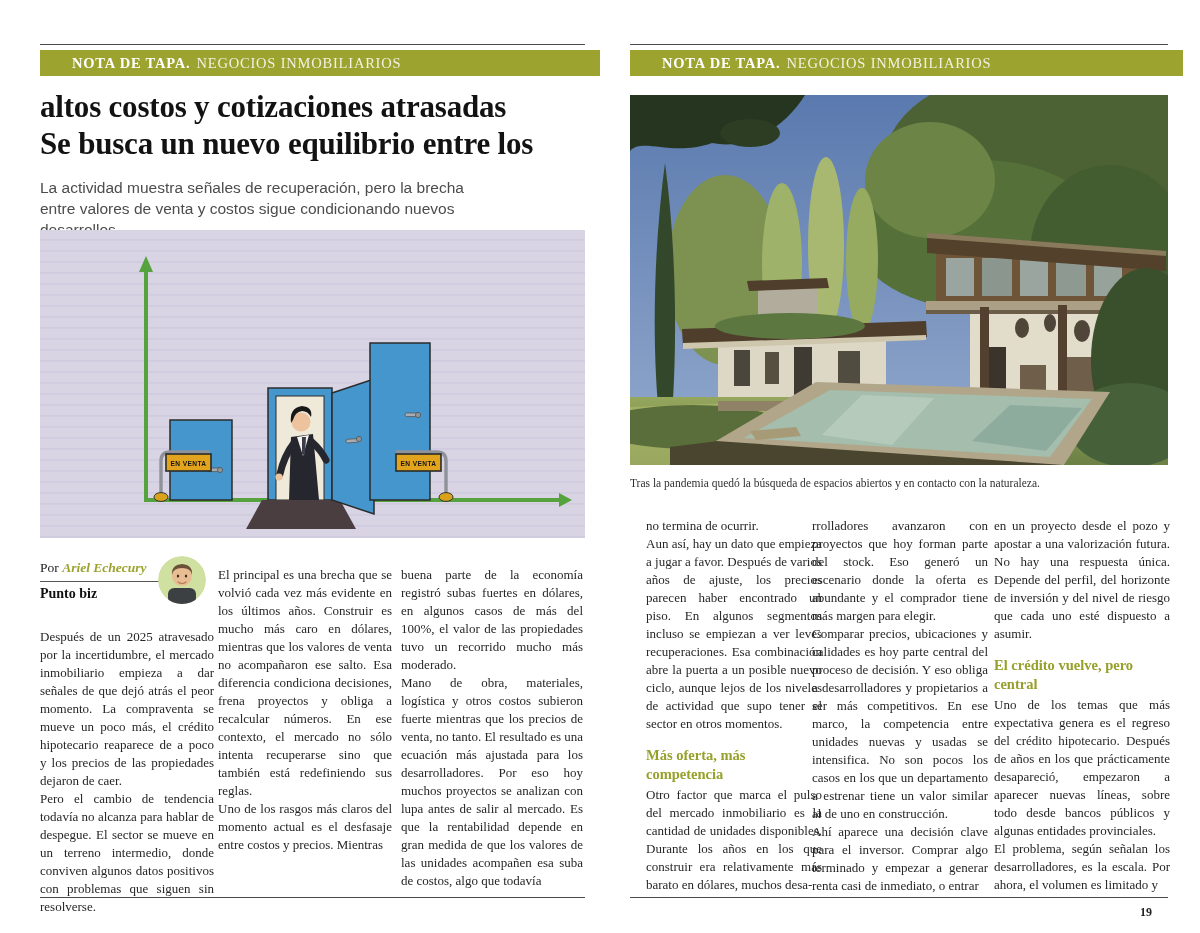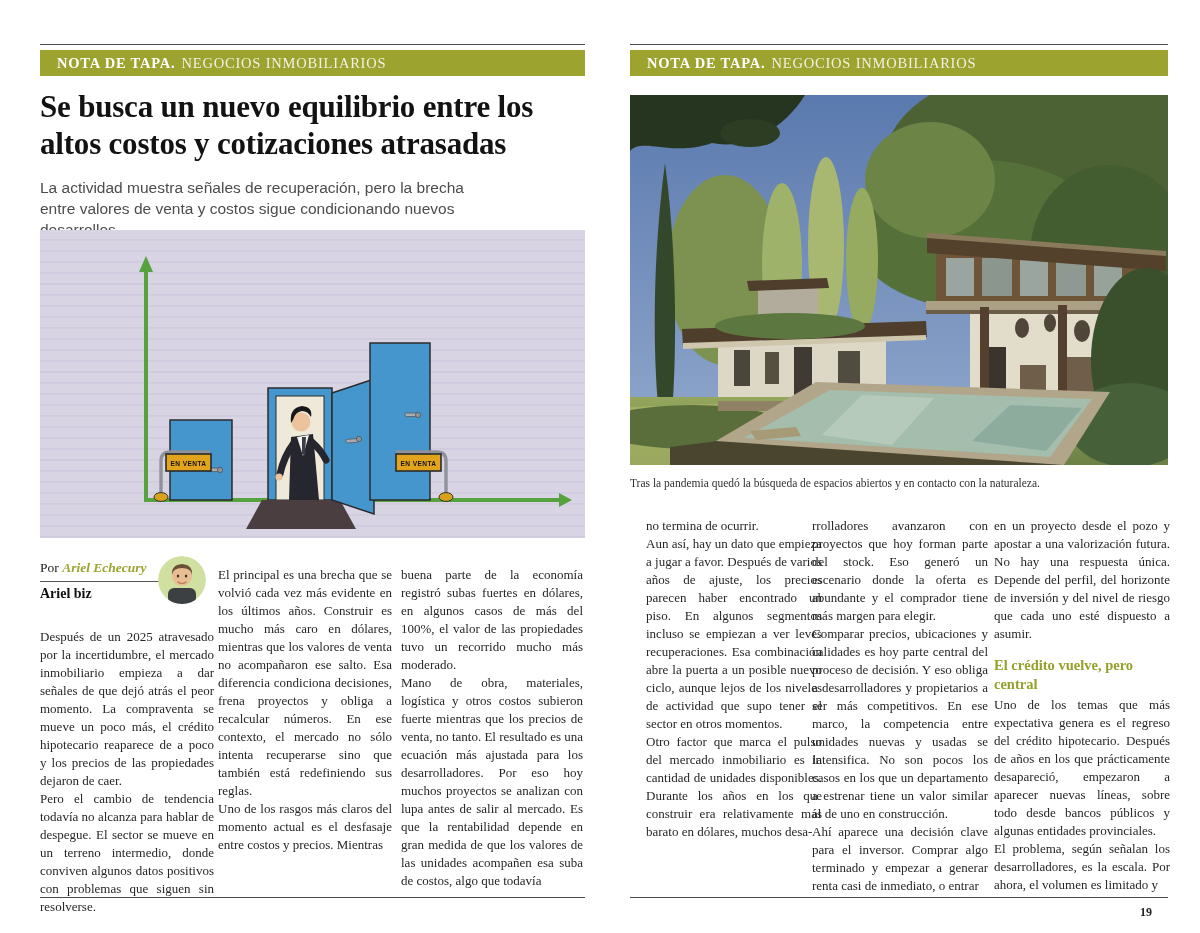--- a/index.html
+++ b/index.html
@@ -4,21 +4,21 @@
 <style>
   html,body{margin:0;padding:0;}
   body{
     width:1200px;height:933px;position:relative;background:#ffffff;
     font-family:"Liberation Serif",serif;color:#222;overflow:hidden;
   }
   .abs{position:absolute;}
   .toprule{height:1px;background:#4a4a4a;}
   .botrule{height:1px;background:#4a4a4a;}
   .kicker{
-    background:#9ca32e;height:26px;line-height:27px;padding-left:17px;
+    background:#9ca32e;height:26px;line-height:27px;padding-left:32px;
     font-family:"Liberation Serif",serif;font-size:14.5px;letter-spacing:.8px;
     color:#ffffff;white-space:nowrap;
   }
   .kicker .kb{font-weight:700;}
   .kicker .kl{color:#f3f1e2;margin-left:6px;}
   .headline{
     font-weight:700;font-size:31px;line-height:37px;color:#121212;
     letter-spacing:-.2px;
   }
   .subtitle{
@@ -51,22 +51,22 @@
 
 <div class="abs" style="left:0;top:0;width:600px;height:933px;">
 
   <div class="abs toprule" style="left:40px;top:44px;width:545px;"></div>
 
   <div class="abs kicker" style="left:40px;top:50px;width:528px;">
     <span class="kb">NOTA DE TAPA.</span><span class="kl">NEGOCIOS INMOBILIARIOS</span>
   </div>
 
   <div class="abs headline" style="left:40px;top:88px;width:545px;">
+    <div>altos costos y cotizaciones atrasadas</div>
     <div>Se busca un nuevo equilibrio entre los</div>
-    <div>altos costos y cotizaciones atrasadas</div>
   </div>
 
   <div class="abs subtitle" style="left:40px;top:177px;width:438px;">La actividad muestra señales de recuperación, pero la brecha entre valores de venta y costos sigue condicionando nuevos desarrollos.</div>
 
   <div class="abs illus" style="left:40px;top:230px;width:545px;height:308px;">
     <svg viewBox="0 0 545 308" width="545" height="308">
       <defs>
         <pattern id="stripes" width="12" height="11" patternUnits="userSpaceOnUse">
           <rect width="12" height="11" fill="#d8d4e4"></rect>
           <rect y="9.2" width="12" height="1.4" fill="#cec9de"></rect>
@@ -136,21 +136,21 @@
       </g>
     </svg>
   </div>
 
   <div class="abs byline" style="left:40px;top:560px;width:176px;">
     <div>
       <span class="por">Por</span>
       <span class="author">Ariel Echecury</span>
     </div>
     <div class="rule"></div>
-    <div class="outlet">Ariel biz</div>
+    <div class="outlet">Punto biz</div>
   </div>
   <div class="abs avatar" style="left:158px;top:556px;">
     <svg viewBox="0 0 48 48" width="48" height="48">
       <circle cx="24" cy="24" r="24" fill="#cfe0a0"></circle>
       <rect x="10" y="32" width="28" height="16" rx="6" fill="#3c4043"></rect>
       <circle cx="24" cy="20" r="10" fill="#e9bd93"></circle>
       <path d="M14,19 Q13,9 24,8 Q35,9 34,19 Q33,12 24,12 Q15,12 14,19 Z" fill="#6b5137"></path>
       <ellipse cx="20" cy="20" rx="1.2" ry="1.5" fill="#3a2d20"></ellipse>
       <ellipse cx="28" cy="20" rx="1.2" ry="1.5" fill="#3a2d20"></ellipse>
       <path d="M20,26 Q24,29 28,26" fill="none" stroke="#b07a54" stroke-width="1.2" stroke-linecap="round"></path>
@@ -269,20 +269,21 @@
         <polygon points="120,336 166,332 171,341 126,345" fill="#a79a76"></polygon>
       </g>
     </svg>
   </div>
 
   <div class="abs caption" style="left:30px;top:477px;width:520px;">Tras la pandemia quedó la búsqueda de espacios abiertos y en contacto con la naturaleza.</div>
 
   <div class="abs col" style="left:46px;top:517px;width:176px;">
     <p>no termina de ocurrir.</p>
     <p>Aun así, hay un dato que empieza a jugar a favor. Después de varios años de ajuste, los precios parecen haber encontrado un piso. En algunos segmentos incluso se empiezan a ver leves recuperaciones. Esa combinación abre la puerta a un posible nuevo ciclo, aunque lejos de los niveles de actividad que supo tener el sector en otros momentos.</p>
+    <h3>Más oferta, más competencia</h3>
     <p>Otro factor que marca el pulso del mercado inmobiliario es la cantidad de unidades disponibles. Durante los años en los que construir era relativamente más barato en dólares, muchos desa-</p>
   </div>
   <div class="abs col" style="left:212px;top:517px;width:176px;">
     <p>rrolladores avanzaron con proyectos que hoy forman parte del stock. Eso generó un escenario donde la oferta es abundante y el comprador tiene más margen para elegir.</p>
     <p>Comparar precios, ubicaciones y calidades es hoy parte central del proceso de decisión. Y eso obliga a desarrolladores y propietarios a ser más competitivos. En ese marco, la competencia entre unidades nuevas y usadas se intensifica. No son pocos los casos en los que un departamento a estrenar tiene un valor similar al de uno en construcción.</p>
     <p>Ahí aparece una decisión clave para el inversor. Comprar algo terminado y empezar a generar renta casi de inmediato, o entrar</p>
   </div>
   <div class="abs col" style="left:394px;top:517px;width:176px;">
     <p>en un proyecto desde el pozo y apostar a una valorización futura. No hay una respuesta única. Depende del perfil, del horizonte de inversión y del nivel de riesgo que cada uno esté dispuesto a asumir.</p>
     <h3>El crédito vuelve, pero central</h3>

